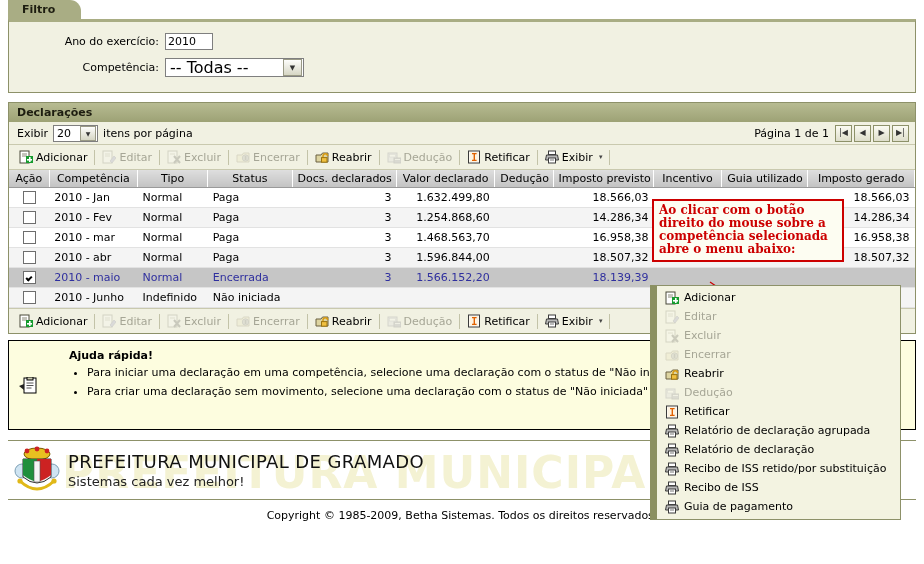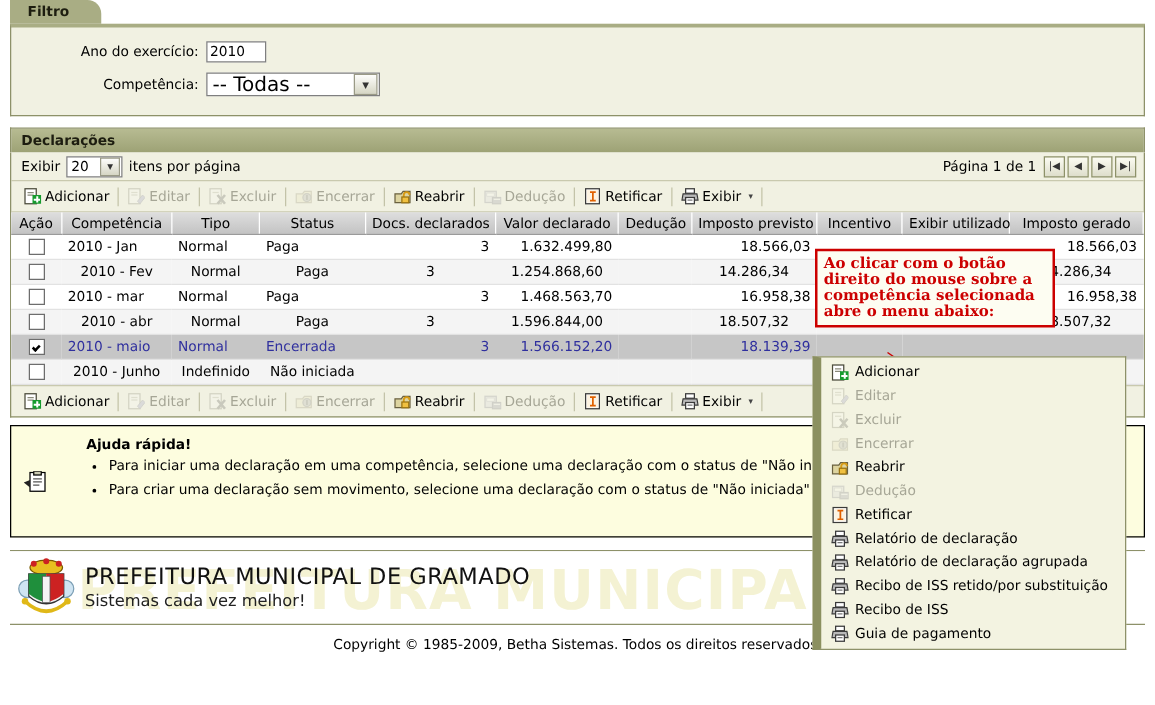--- a/index.html
+++ b/index.html
@@ -113,21 +113,21 @@
     border-right:1px solid #ffffff;
     border-bottom:1px solid #9a9a9a;
     font-weight:normal;font-size:11px;color:#000;
     height:17px;padding:0 5px;text-align:center;white-space:nowrap;
   }
   table.grid td{
     border-bottom:1px solid #e2e2e2;
     height:19px;padding:0 5px;font-size:11px;white-space:nowrap;
     background:#fff;
   }
-  tr.alt td{background:#f4f4f4;text-align:center;}
+  tr.alt td{background:#f4f4f4;}
   tr.sel td{background:#c6c6c6;color:#2f2f9e;}
   td.c{text-align:center;}
   td.r{text-align:right;}
   .cbx{
     width:11px;height:11px;border:1px solid #6d6d6d;background:#fff;
     display:inline-block;position:relative;vertical-align:middle;
   }
   .cbx.on::after{
     content:"";position:absolute;left:2px;top:4px;width:4px;height:2px;
     border-left:2px solid #000;border-bottom:2px solid #000;
@@ -368,21 +368,21 @@
             <tr id="grid-head">
               <th>Ação</th>
               <th>Competência</th>
               <th>Tipo</th>
               <th>Status</th>
               <th>Docs. declarados</th>
               <th>Valor declarado</th>
               <th>Dedução</th>
               <th>Imposto previsto</th>
               <th>Incentivo</th>
-              <th>Exibir utilizado</th>
+              <th>Guia utilizado</th>
               <th>Imposto gerado</th>
             </tr>
           </thead>
         <tbody id="grid-body">
             <tr class="">
               <td class="c"><span class="cbx"></span></td>
               <td>2010 - Jan</td>
               <td>Normal</td>
               <td>Paga</td>
               <td class="r">3</td>
@@ -724,34 +724,34 @@
         <span class="ico">
           <svg width="14" height="14" viewBox="0 0 14 14">
             <g>
               <rect x="3.5" y="1" width="7" height="3.6" fill="#fff" stroke="#3a3a3a"></rect>
               <path d="M1.5 5 H12.5 L13.5 10 H0.5 Z" fill="#b9b9b9" stroke="#3a3a3a"></path>
               <rect x="3.5" y="8" width="7" height="5" fill="#fff" stroke="#3a3a3a"></rect>
               <line x1="5" y1="10" x2="9" y2="10" stroke="#777"></line>
             </g>
           </svg>
         </span>
-        <span>Relatório de declaração</span>
+        <span>Relatório de declaração agrupada</span>
       </div>
       <div class="ctxitem">
         <span class="ico">
           <svg width="14" height="14" viewBox="0 0 14 14">
             <g>
               <rect x="3.5" y="1" width="7" height="3.6" fill="#fff" stroke="#3a3a3a"></rect>
               <path d="M1.5 5 H12.5 L13.5 10 H0.5 Z" fill="#b9b9b9" stroke="#3a3a3a"></path>
               <rect x="3.5" y="8" width="7" height="5" fill="#fff" stroke="#3a3a3a"></rect>
               <line x1="5" y1="10" x2="9" y2="10" stroke="#777"></line>
             </g>
           </svg>
         </span>
-        <span>Relatório de declaração agrupada</span>
+        <span>Relatório de declaração</span>
       </div>
       <div class="ctxitem">
         <span class="ico">
           <svg width="14" height="14" viewBox="0 0 14 14">
             <g>
               <rect x="3.5" y="1" width="7" height="3.6" fill="#fff" stroke="#3a3a3a"></rect>
               <path d="M1.5 5 H12.5 L13.5 10 H0.5 Z" fill="#b9b9b9" stroke="#3a3a3a"></path>
               <rect x="3.5" y="8" width="7" height="5" fill="#fff" stroke="#3a3a3a"></rect>
               <line x1="5" y1="10" x2="9" y2="10" stroke="#777"></line>
             </g>

